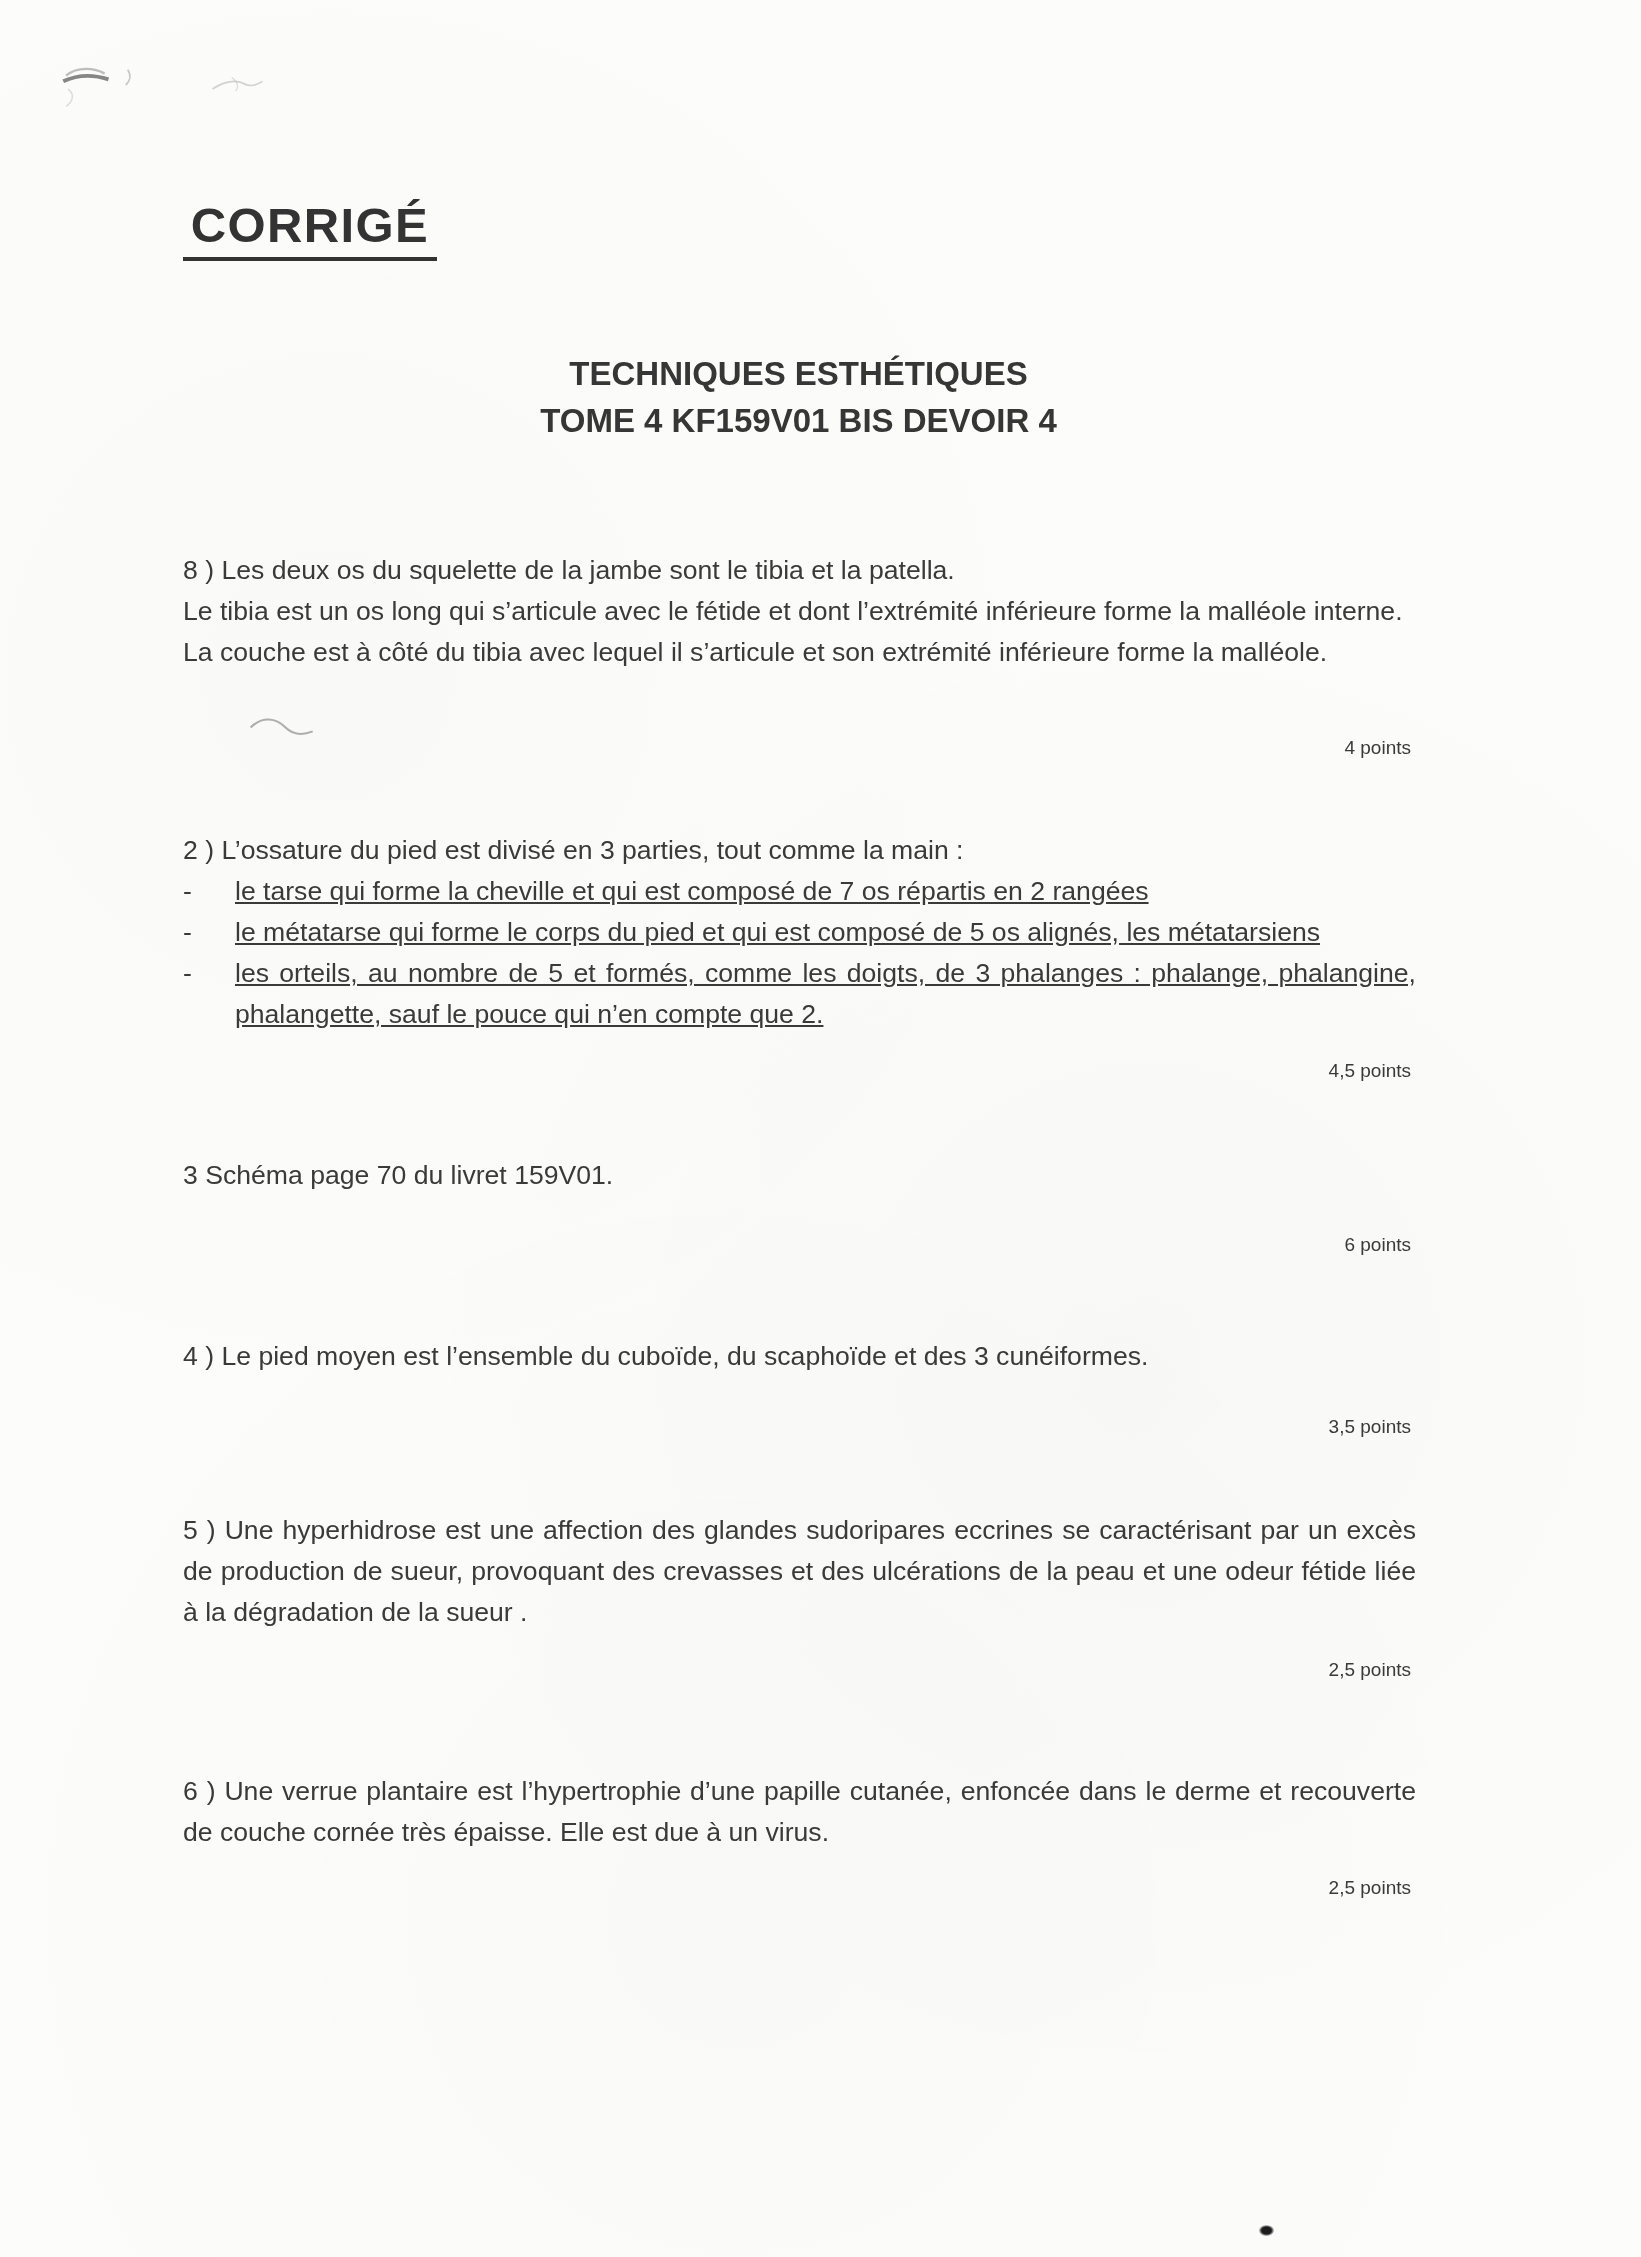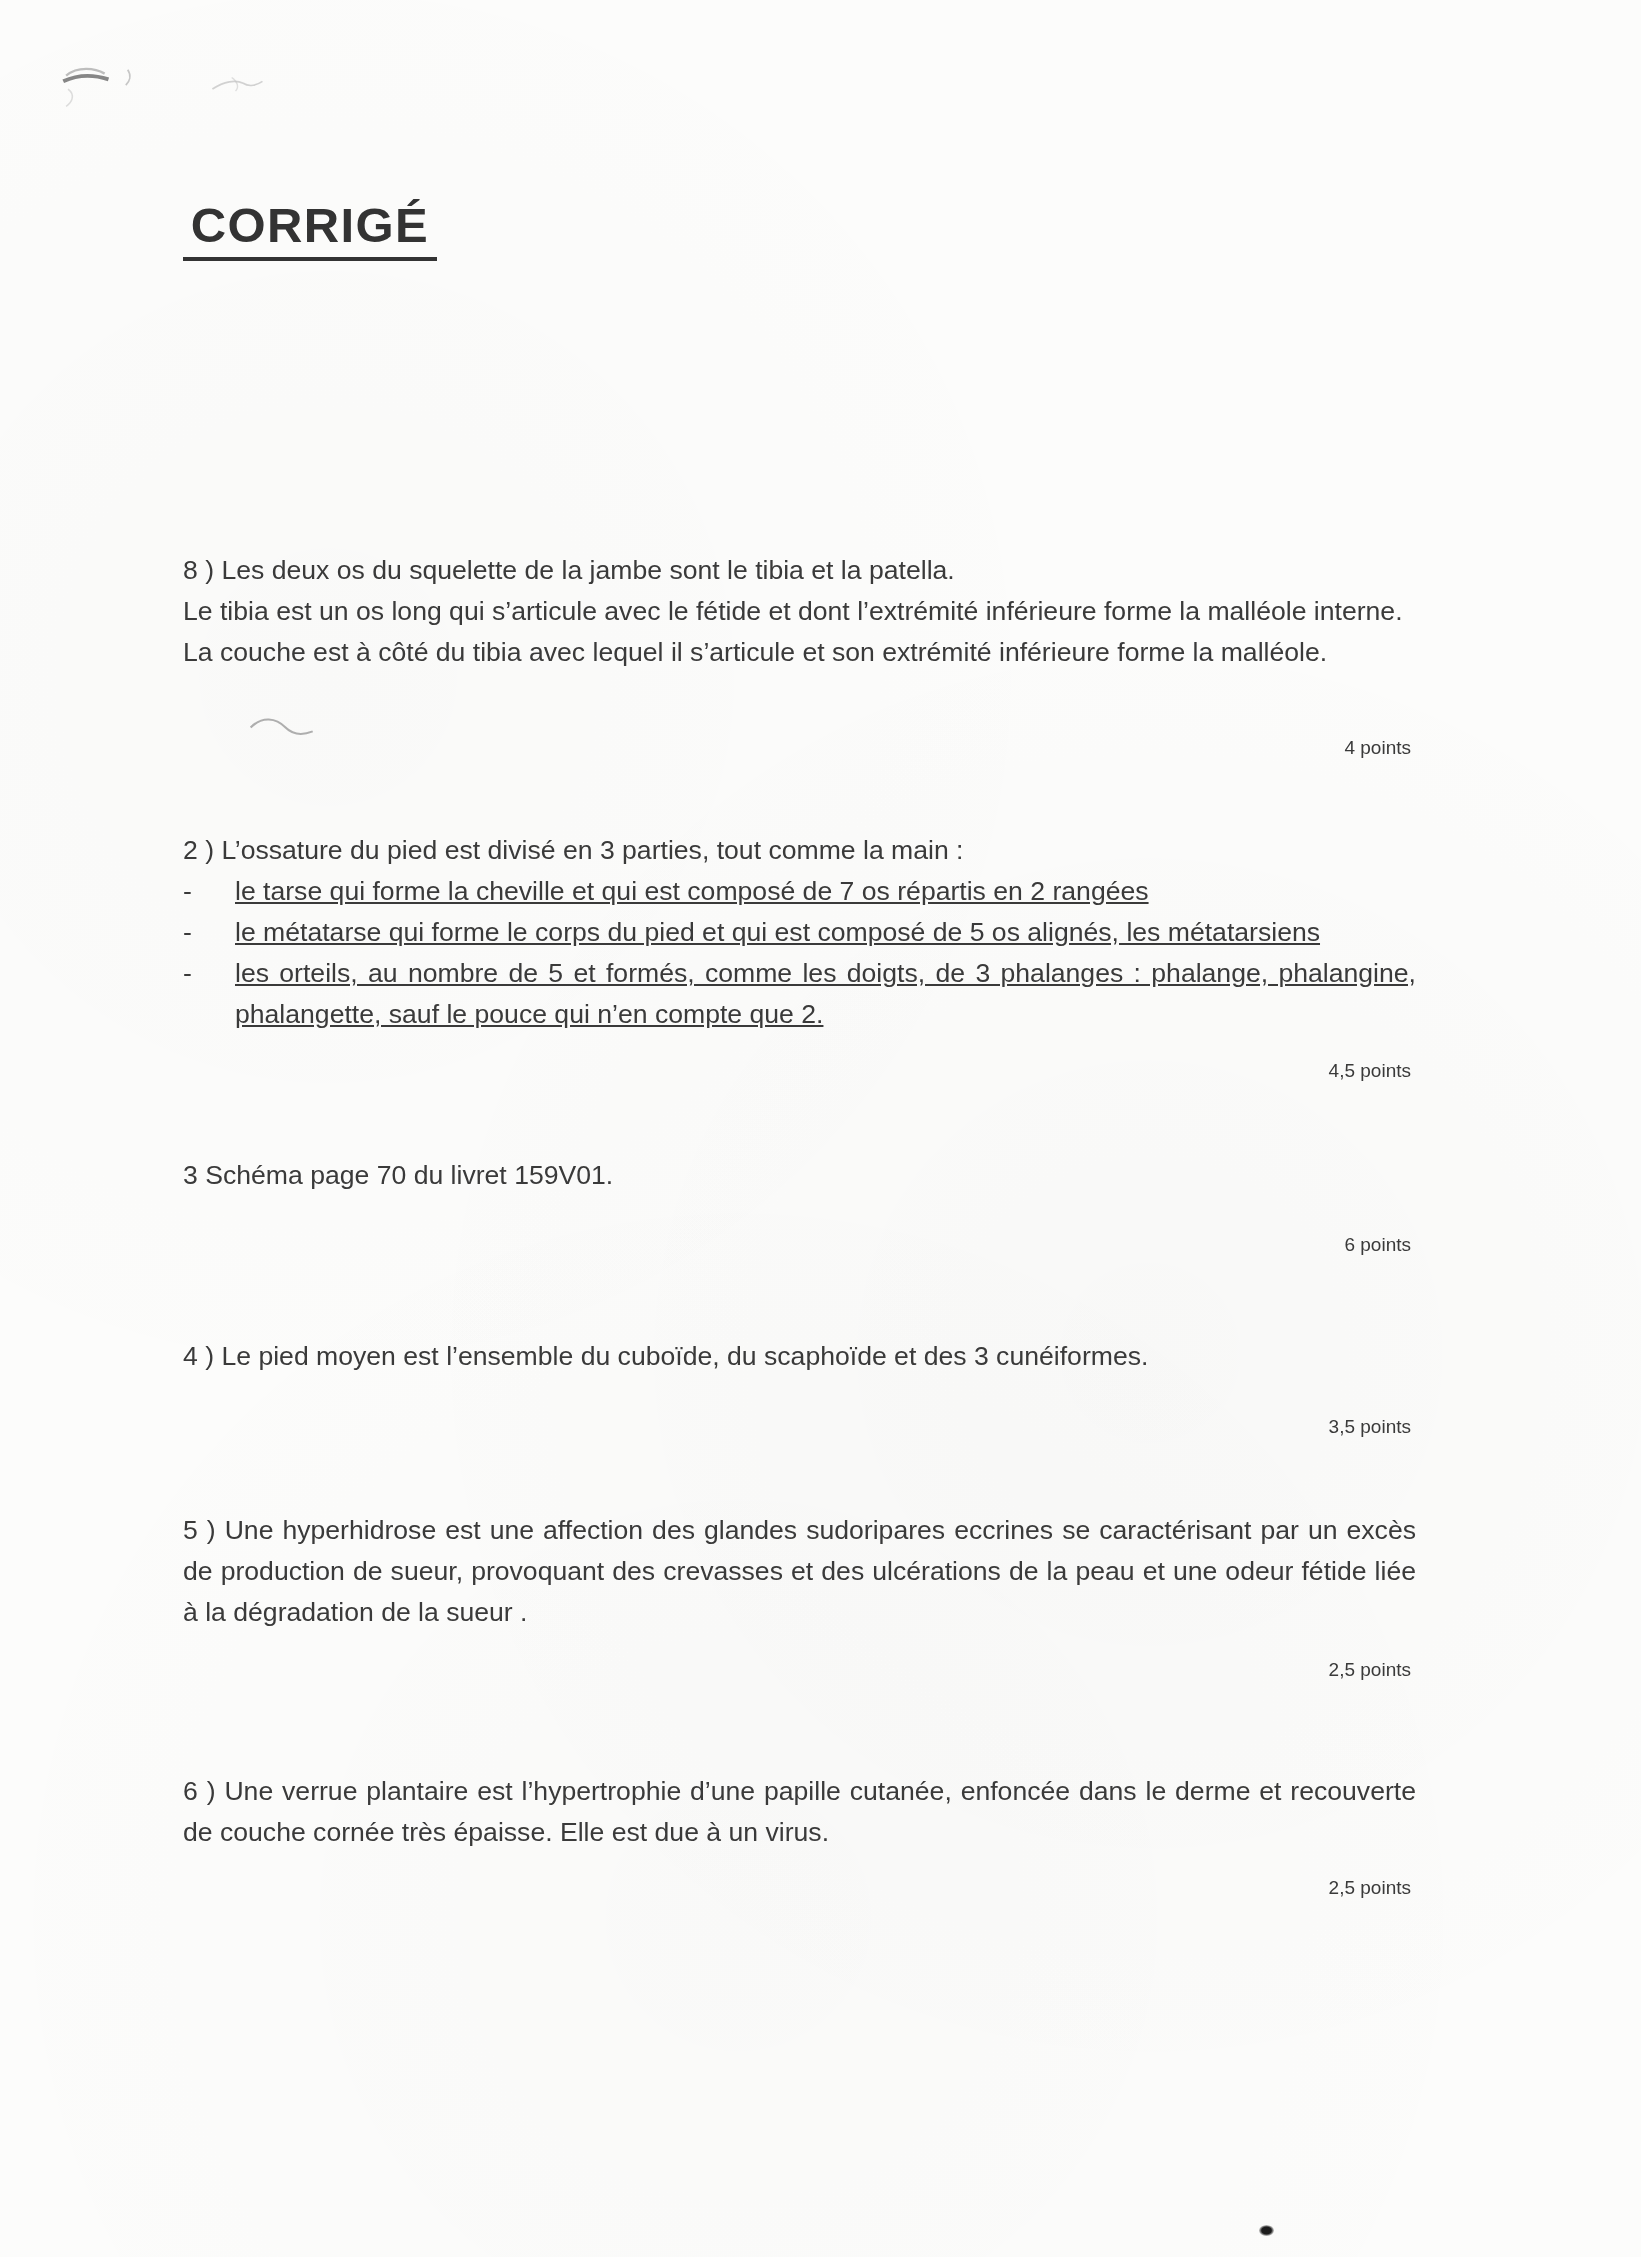--- a/index.html
+++ b/index.html
@@ -114,20 +114,22 @@
   <path d="M92 32 C 96 38, 94 44, 90 48" stroke="#9a9a9a" stroke-width="1.8" fill="none" opacity="0.55"></path>
   <path d="M180 52 C 192 44, 204 42, 212 46 C 218 50, 226 48, 232 44" stroke="#b5b5b5" stroke-width="1.8" fill="none" opacity="0.6"></path>
   <path d="M200 40 C 206 44, 208 50, 204 54" stroke="#c2c2c2" stroke-width="1.4" fill="none" opacity="0.5"></path>
 </svg>
 
 <div class="doc-title">
   <span class="underlined">CORRIGÉ</span>
 </div>
 
 <div class="doc-subtitle">
+  <div>TECHNIQUES ESTHÉTIQUES</div>
+  <div>TOME 4 KF159V01 BIS DEVOIR 4</div>
 </div>
 
 <div class="body-block" style="top:550px;">
   <div>8 ) Les deux os du squelette de la jambe sont le tibia et la patella.</div>
   <div class="justified">Le tibia est un os long qui s’articule avec le fétide et dont l’extrémité inférieure forme la malléole interne.</div>
   <div>La couche est à côté du tibia avec lequel il s’articule et son extrémité inférieure forme la malléole.</div>
 </div>
 
 <svg class="pencil-mark" style="left:239px; top:708px;" width="97" height="39" viewBox="0 0 100 40">
   <path d="M12 20 C 24 8, 38 10, 48 20 C 56 28, 66 28, 76 24" stroke="#8f8f8f" stroke-width="2.2" fill="none" opacity="0.7"></path>

